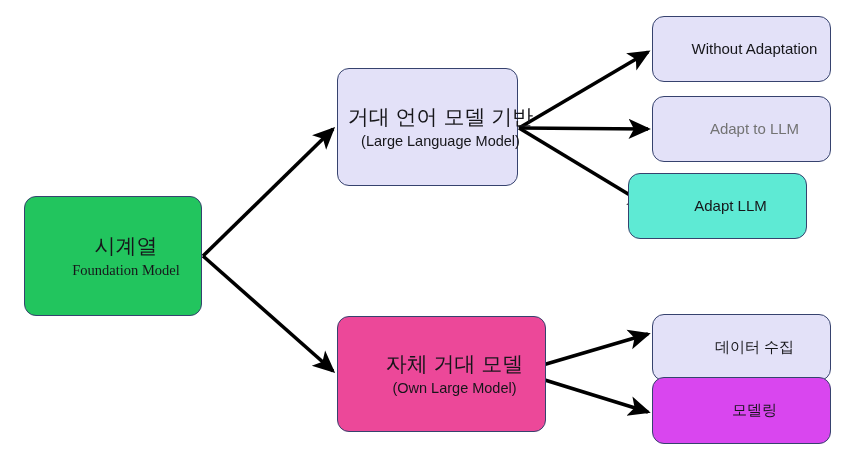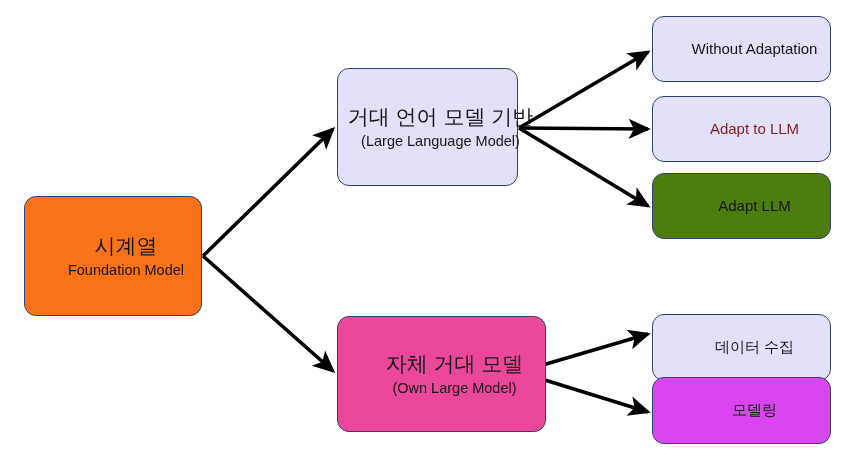--- a/index.html
+++ b/index.html
@@ -70,44 +70,44 @@
         <line x1="203" y1="256" x2="333" y2="129" stroke="#000000" stroke-width="3.6" marker-end="url(#arrowhead)"></line>
         <line x1="203" y1="256" x2="333" y2="371" stroke="#000000" stroke-width="3.6" marker-end="url(#arrowhead)"></line>
         <line x1="519" y1="128" x2="648" y2="52" stroke="#000000" stroke-width="3.6" marker-end="url(#arrowhead)"></line>
         <line x1="519" y1="128" x2="648" y2="129" stroke="#000000" stroke-width="3.6" marker-end="url(#arrowhead)"></line>
         <line x1="519" y1="128" x2="648" y2="206" stroke="#000000" stroke-width="3.6" marker-end="url(#arrowhead)"></line>
         <line x1="519" y1="372" x2="648" y2="334" stroke="#000000" stroke-width="3.6" marker-end="url(#arrowhead)"></line>
         <line x1="519" y1="372" x2="648" y2="412" stroke="#000000" stroke-width="3.6" marker-end="url(#arrowhead)"></line>
       </g>
   </svg>
 
-  <div class="node" style="left: 24px; top: 196px; width: 178px; height: 120px; background: #f97316; border-color: rgb(54, 66, 110); color: rgb(22, 22, 26);">
+  <div class="node" style="left: 24px; top: 196px; width: 178px; height: 120px; background: #22c55e; border-color: rgb(54, 66, 110); color: rgb(22, 22, 26); font-family: Liberation Serif, serif;">
     <span class="node-line">시계열</span>
     <span class="node-line secondary">Foundation Model</span>
   </div>
 
   <div class="node" style="left: 337px; top: 68px; width: 181px; height: 118px; background: rgb(227, 225, 248); border-color: rgb(54, 66, 110); color: rgb(22, 22, 26);">
     <span class="node-line">거대 언어 모델 기반</span>
     <span class="node-line secondary">(Large Language Model)</span>
   </div>
 
   <div class="node" style="left: 337px; top: 316px; width: 209px; height: 116px; background: #ec4899; border-color: rgb(54, 66, 110); color: rgb(22, 22, 26);">
     <span class="node-line">자체 거대 모델</span>
     <span class="node-line secondary">(Own Large Model)</span>
   </div>
 
   <div class="node node-single" style="left: 652px; top: 16px; width: 179px; height: 66px; background: rgb(227, 225, 248); border-color: rgb(54, 66, 110); color: rgb(22, 22, 26);">
     <span class="node-line">Without Adaptation</span>
   </div>
 
-  <div class="node node-single" style="left: 652px; top: 96px; width: 179px; height: 66px; background: rgb(227, 225, 248); border-color: rgb(54, 66, 110); color: #7f1d1d;">
+  <div class="node node-single" style="left: 652px; top: 96px; width: 179px; height: 66px; background: rgb(227, 225, 248); border-color: rgb(54, 66, 110); color: #737373;">
     <span class="node-line">Adapt to LLM</span>
   </div>
 
-  <div class="node node-single" style="left: 652px; top: 173px; width: 179px; height: 66px; background: #4d7c0f; border-color: rgb(54, 66, 110); color: rgb(22, 22, 26);">
+  <div class="node node-single" style="left: 628px; top: 173px; width: 179px; height: 66px; background: #5eead4; border-color: rgb(54, 66, 110); color: rgb(22, 22, 26);">
     <span class="node-line">Adapt LLM</span>
   </div>
 
   <div class="node node-single" style="left: 652px; top: 299px; width: 179px; height: 67px; background: rgb(227, 225, 248); border-color: rgb(54, 66, 110); color: rgb(22, 22, 26); margin-top: 15px;">
     <span class="node-line">데이터 수집</span>
   </div>
 
   <div class="node node-single" style="left: 652px; top: 377px; width: 179px; height: 67px; background: #d946ef; border-color: rgb(54, 66, 110); color: rgb(22, 22, 26);">
     <span class="node-line">모델링</span>
   </div>

